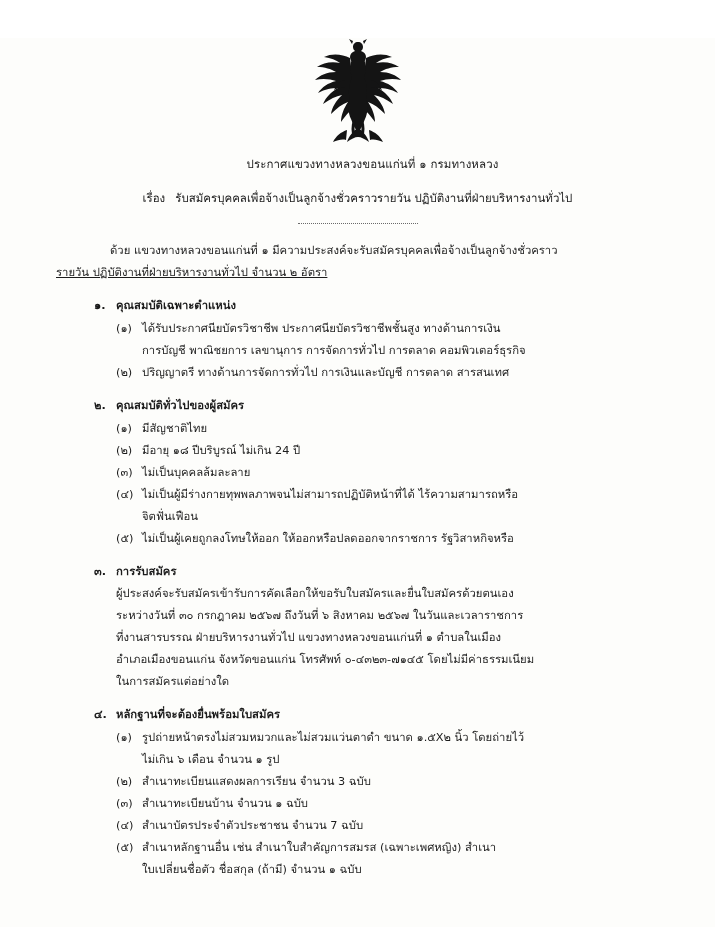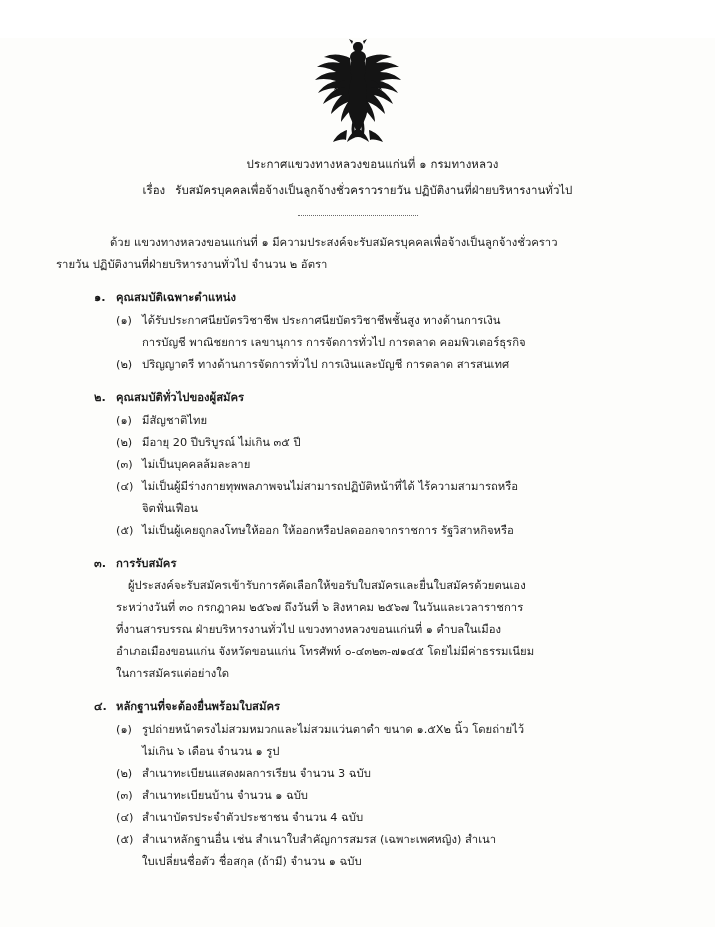--- a/index.html
+++ b/index.html
@@ -36,21 +36,21 @@
   }
   .title-line {
     font-size: 11.5px;
     line-height: 1.9;
     letter-spacing: 0.1px;
     padding-left: 30px;
   }
   .subject-line {
     font-size: 11.5px;
     line-height: 1.9;
-    margin-top: 4px;
+    margin-top: 12px;
   }
   .subject-label {
     margin-right: 10px;
   }
   .divider {
     width: 120px;
     margin: 12px auto 0 auto;
     border-bottom: 1px dotted #6a6a6a;
     height: 1px;
   }
@@ -59,20 +59,21 @@
     margin: 16px 56px 0 56px;
     font-size: 11.3px;
     line-height: 1.95;
   }
   .para {
     text-indent: 54px;
     text-align: left;
   }
   .para-cont {
     text-indent: 0;
+    text-decoration: underline;
   }
   .section {
     margin-top: 11px;
   }
   .section-head {
     display: flex;
     align-items: flex-start;
     font-size: 11.3px;
     font-weight: bold;
     margin-left: 38px;
@@ -106,21 +107,20 @@
     font-size: 11.3px;
     line-height: 1.95;
   }
   .block-text {
     margin-left: 60px;
     font-size: 11.3px;
     line-height: 1.95;
   }
   .block-text .first {
     text-indent: 0;
-    margin-left: 12px;
   }
 </style>
 </head>
 <body>
 
 <div class="page">
 
   <div class="emblem">
     <svg width="120" height="110" viewBox="0 0 120 110" aria-hidden="true">
       <g fill="#141414">
@@ -181,21 +181,21 @@
         <span class="section-num">๒.</span>
         <span class="section-title">คุณสมบัติทั่วไปของผู้สมัคร</span>
       </div>
       <div class="items">
         <div class="item">
           <span class="item-num">(๑)</span>
           <span class="item-text">มีสัญชาติไทย</span>
         </div>
         <div class="item">
           <span class="item-num">(๒)</span>
-          <span class="item-text">มีอายุ 20 ปีบริบูรณ์ ไม่เกิน ๓๕ ปี</span>
+          <span class="item-text">มีอายุ ๑๘ ปีบริบูรณ์ ไม่เกิน 24 ปี</span>
         </div>
         <div class="item">
           <span class="item-num">(๓)</span>
           <span class="item-text">ไม่เป็นบุคคลล้มละลาย</span>
         </div>
         <div class="item">
           <span class="item-num">(๔)</span>
           <span class="item-text">ไม่เป็นผู้มีร่างกายทุพพลภาพจนไม่สามารถปฏิบัติหน้าที่ได้ ไร้ความสามารถหรือ</span>
         </div>
         <div class="item-sub">จิตฟั่นเฟือน</div>
@@ -234,21 +234,21 @@
         <div class="item">
           <span class="item-num">(๒)</span>
           <span class="item-text">สำเนาทะเบียนแสดงผลการเรียน  จำนวน 3  ฉบับ</span>
         </div>
         <div class="item">
           <span class="item-num">(๓)</span>
           <span class="item-text">สำเนาทะเบียนบ้าน  จำนวน ๑  ฉบับ</span>
         </div>
         <div class="item">
           <span class="item-num">(๔)</span>
-          <span class="item-text">สำเนาบัตรประจำตัวประชาชน  จำนวน 4  ฉบับ</span>
+          <span class="item-text">สำเนาบัตรประจำตัวประชาชน  จำนวน 7  ฉบับ</span>
         </div>
         <div class="item">
           <span class="item-num">(๕)</span>
           <span class="item-text">สำเนาหลักฐานอื่น เช่น  สำเนาใบสำคัญการสมรส (เฉพาะเพศหญิง) สำเนา</span>
         </div>
         <div class="item-sub">ใบเปลี่ยนชื่อตัว  ชื่อสกุล (ถ้ามี) จำนวน ๑  ฉบับ</div>
       </div>
     </div>
 
   </div>

